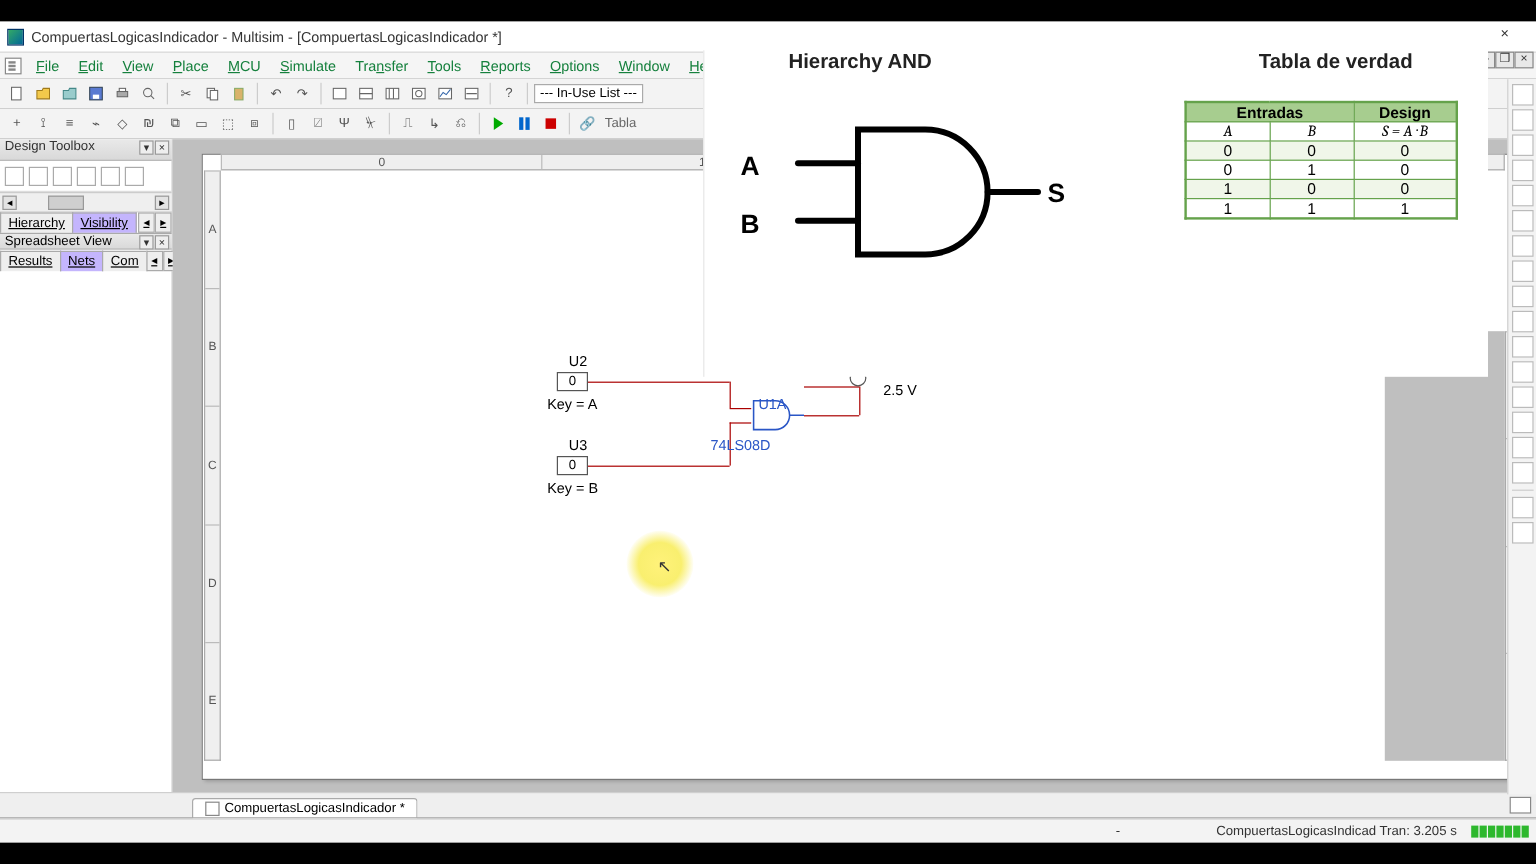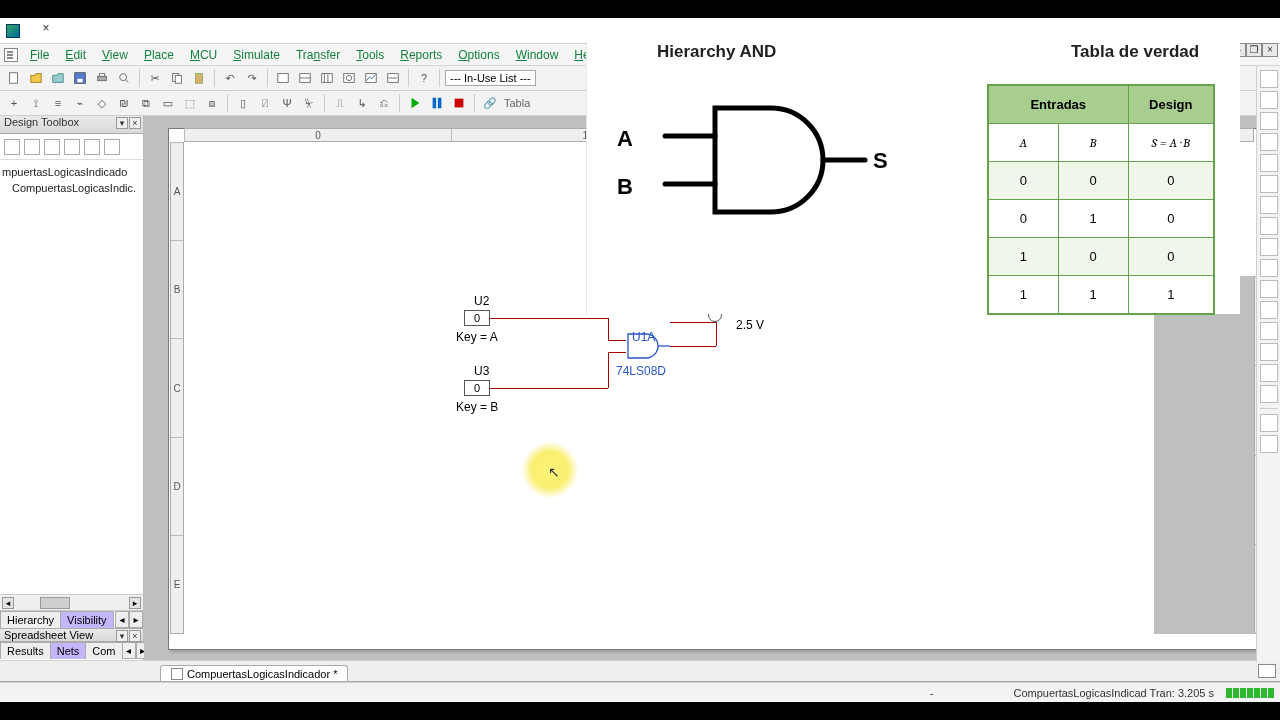--- a/index.html
+++ b/index.html
@@ -39,21 +39,21 @@
 .panelhdr { height: 18px; background: linear-gradient(#e9e9e9,#d9d9d9); border-bottom:1px solid #aaa; font-size:11px; padding:0 4px; display:flex; color:#333; position:relative;}
 .panelhdr .pbtns { position:absolute; right:2px; top:1px; display:flex; gap:1px; }
 .pbtns span { width:12px; height:12px; border:1px solid #999; background:#eee; font-size:9px; line-height:10px; text-align:center; color:#333;}
 .toolbox-icons { height:26px; display:flex; align-items:center; gap:4px; padding:0 4px; border-bottom:1px solid #ddd;}
 .toolbox-icons span { width:16px; height:16px; border:1px solid #aaa; background:#fff; }
 .tree { flex:1; padding:4px 2px; font-size:11px; color:#222; overflow:hidden;}
 .tree div { white-space:nowrap; line-height:16px; }
 .hscroll { height:16px; border-top:1px solid #ccc; background:#efefef; position:relative; display:flex; align-items:center; justify-content:space-between; padding:0 2px;}
 .hscroll .arrow { width:12px; height:12px; border:1px solid #999; background:#e3e3e3; font-size:9px; text-align:center; line-height:10px;}
 .hscroll .thumb { position:absolute; left:40px; width:30px; height:12px; top:2px; background:#cfcfcf; border:1px solid #999;}
-.tabrow { height:18px; border-top:1px solid #ccc; display:flex; font-size:11px; align-items:flex-start; }
+.tabrow { height:18px; border-top:1px solid #ccc; display:flex; font-size:11px; align-items:center;text-decoration:underline; }
 .tabrow .tab { padding:0 6px; border:1px solid #aaa; border-bottom:none; background:#eee; line-height:16px; margin-right:-1px;}
 .tabrow .tab.active { background:#c4b5fd; }
 .tabrow .tscroll { margin-left:auto; display:flex; }
 .tabrow .tscroll span { width:14px; border:1px solid #aaa; text-align:center; line-height:15px; background:#eee; font-size:10px;}
 .panelhdr2 { height:14px; background:linear-gradient(#e9e9e9,#d9d9d9); border-top:1px solid #aaa; border-bottom:1px solid #aaa; font-size:11px; padding:0 4px; display:flex; align-items:flex-end; position:relative;}
 .panelhdr2 .pbtns { position:absolute; right:2px; top:1px; display:flex; gap:1px;}
 
 
 .canvaswrap { flex:1; position:relative; background:#f9f9f9; }
 .canvas-outer { position:absolute; inset:0; background:#bfbfbf; }
@@ -77,21 +77,21 @@
 .gate-blue { stroke:#2a56c6; fill:none; stroke-width:1.3; }
 .bluelbl { color:#2a56c6; font-size:12px; font-family:Arial,sans-serif;}
 .probe { position:absolute; width:14px; height:14px; border:1.5px solid #555; border-radius:50%; background:#fff;}
 .cursor-halo { position:absolute; width:56px; height:56px; border-radius:50%; background:radial-gradient(circle,#fff27a 0%,#f9ef6f 45%,rgba(249,239,111,0) 72%); }
 .cursor-arrow { position:absolute; font-size:14px; color:#333; }
 
 
 .overlay { position:absolute; top:24px; left:586px; width:654px; height:272px; background:#fff; border-left:1px solid #e7e7e7; }
 .ovtitle { position:absolute; font-weight:700; font-size:17px; color:#222;}
 .tv { position:absolute; border:2px solid #65a24b; border-collapse:collapse; font-size:13px;}
-.tv th, .tv td { border:1px solid #65a24b; text-align:center; padding:11px 0; }
+.tv th, .tv td { border:1px solid #65a24b; text-align:center; padding:0 0; }
 .tv thead th { background:#a7cd8f; font-weight:700; }
 .tv .subh td { background:#dcebce; font-style:italic; font-family:"Cambria",serif;}
 .tv tbody tr:nth-child(odd) td { background:#fff; }
 .tv tbody tr:nth-child(even) td { background:#f0f6e9; }
 .andsym { position:absolute; }
 
 
 .vtool { position:absolute; right:0; top:48px; bottom:40px; width:24px; background:#f3f3f3; border-left:1px solid #cfcfcf; display:flex; flex-direction:column; align-items:center; padding-top:4px; gap:3px;}
 .vtool span { width:18px; height:18px; border:1px solid #bbb; background:#fff; }
 .vtool .vsep { height:1px; width:18px; background:#ccc; border:none; margin:2px 0;}
@@ -116,20 +116,21 @@
 <body>
 
 <div class="screen">
 <div class="letterbox-top"></div>
 <div class="letterbox-bottom"></div>
 
 <div class="app">
 
   <div class="titlebar">
     <div class="appicon"></div>
+    <div class="title">CompuertasLogicasIndicador - Multisim - [CompuertasLogicasIndicador *]</div>
     <div class="winbtn close">×</div>
   </div>
   <div class="mdb">
     <span>–</span>
     <span>❐</span>
     <span>×</span>
   </div>
 
   <div class="menubar">
     <div class="docicon"></div>
@@ -291,24 +292,20 @@
             </div>
       </div>
       <div class="toolbox-icons">
         <span></span>
         <span></span>
         <span></span>
         <span></span>
         <span></span>
         <span></span>
       </div>
-      <div class="tree">
-        <div>mpuertasLogicasIndicado</div>
-        <div style="padding-left:10px">CompuertasLogicasIndic.</div>
-      </div>
       <div class="hscroll">
         <span class="arrow">◂</span>
         <span class="thumb"></span>
         <span class="arrow">▸</span>
       </div>
       <div class="tabrow">
         <div class="tab">Hierarchy</div>
         <div class="tab active">Visibility</div>
         <div class="tscroll">
               <span>◂</span>
@@ -373,21 +370,21 @@
           <div class="wire-h" style="left:424px; top:198px; width:18px"></div>
           <div class="wire-h" style="left:306px; top:246px; width:118px"></div>
           <div class="wire-v" style="left:424px; top:210px; height:36px"></div>
           <div class="wire-h" style="left:424px; top:210px; width:18px"></div>
 
           <svg style="position:absolute; left:442px; top:190px" width="44" height="28">
             <path class="gate-blue" d="M2 2h18a12 12 0 0 1 0 24H2z"></path>
             <line class="gate-blue" x1="32" y1="14" x2="44" y2="14"></line>
           </svg>
           <div class="lbl bluelbl" style="left:448px; top:188px">U1A</div>
-          <div class="lbl bluelbl" style="left:432px; top:222px">74LS08D</div>
+          <div class="lbl bluelbl" style="left:408px; top:222px">74LS08D</div>
 
           <div class="wire-h" style="left:486px; top:204px; width:46px"></div>
           <div class="wire-v" style="left:532px; top:180px; height:24px"></div>
           <div class="wire-h" style="left:486px; top:180px; width:46px"></div>
 
           <div class="probe" style="left:524px; top:166px"></div>
           <div class="lbl" style="left:522px; top:142px">X1</div>
           <div class="lbl" style="left:552px; top:176px">2.5 V</div>
 
           <div class="cursor-halo" style="left:338px; top:300px"></div>
@@ -437,21 +434,21 @@
     <span></span>
     <span></span>
     <span></span>
     <span class="vsep"></span>
     <span></span>
     <span></span>
   </div>
 
   <div class="overlay">
     <div class="ovtitle" style="left:70px; top:0">Hierarchy AND</div>
-    <div class="ovtitle" style="left:484px; top:0">Tabla de verdad</div>
+    <div class="ovtitle" style="left:462px; top:0">Tabla de verdad</div>
 
     <svg class="andsym" style="left:28px; top:48px" width="280" height="140">
       <g stroke="#000" stroke-width="5" fill="none" stroke-linecap="round">
         <path d="M100 18 h56 a52 52 0 0 1 0 104 h-56 z"></path>
         <line x1="50" y1="46" x2="100" y2="46"></line>
         <line x1="50" y1="94" x2="100" y2="94"></line>
         <line x1="208" y1="70" x2="250" y2="70"></line>
       </g>
     </svg>
     <div class="lbl" style="left:30px; top:84px; font-size:22px; font-weight:700">A</div>

